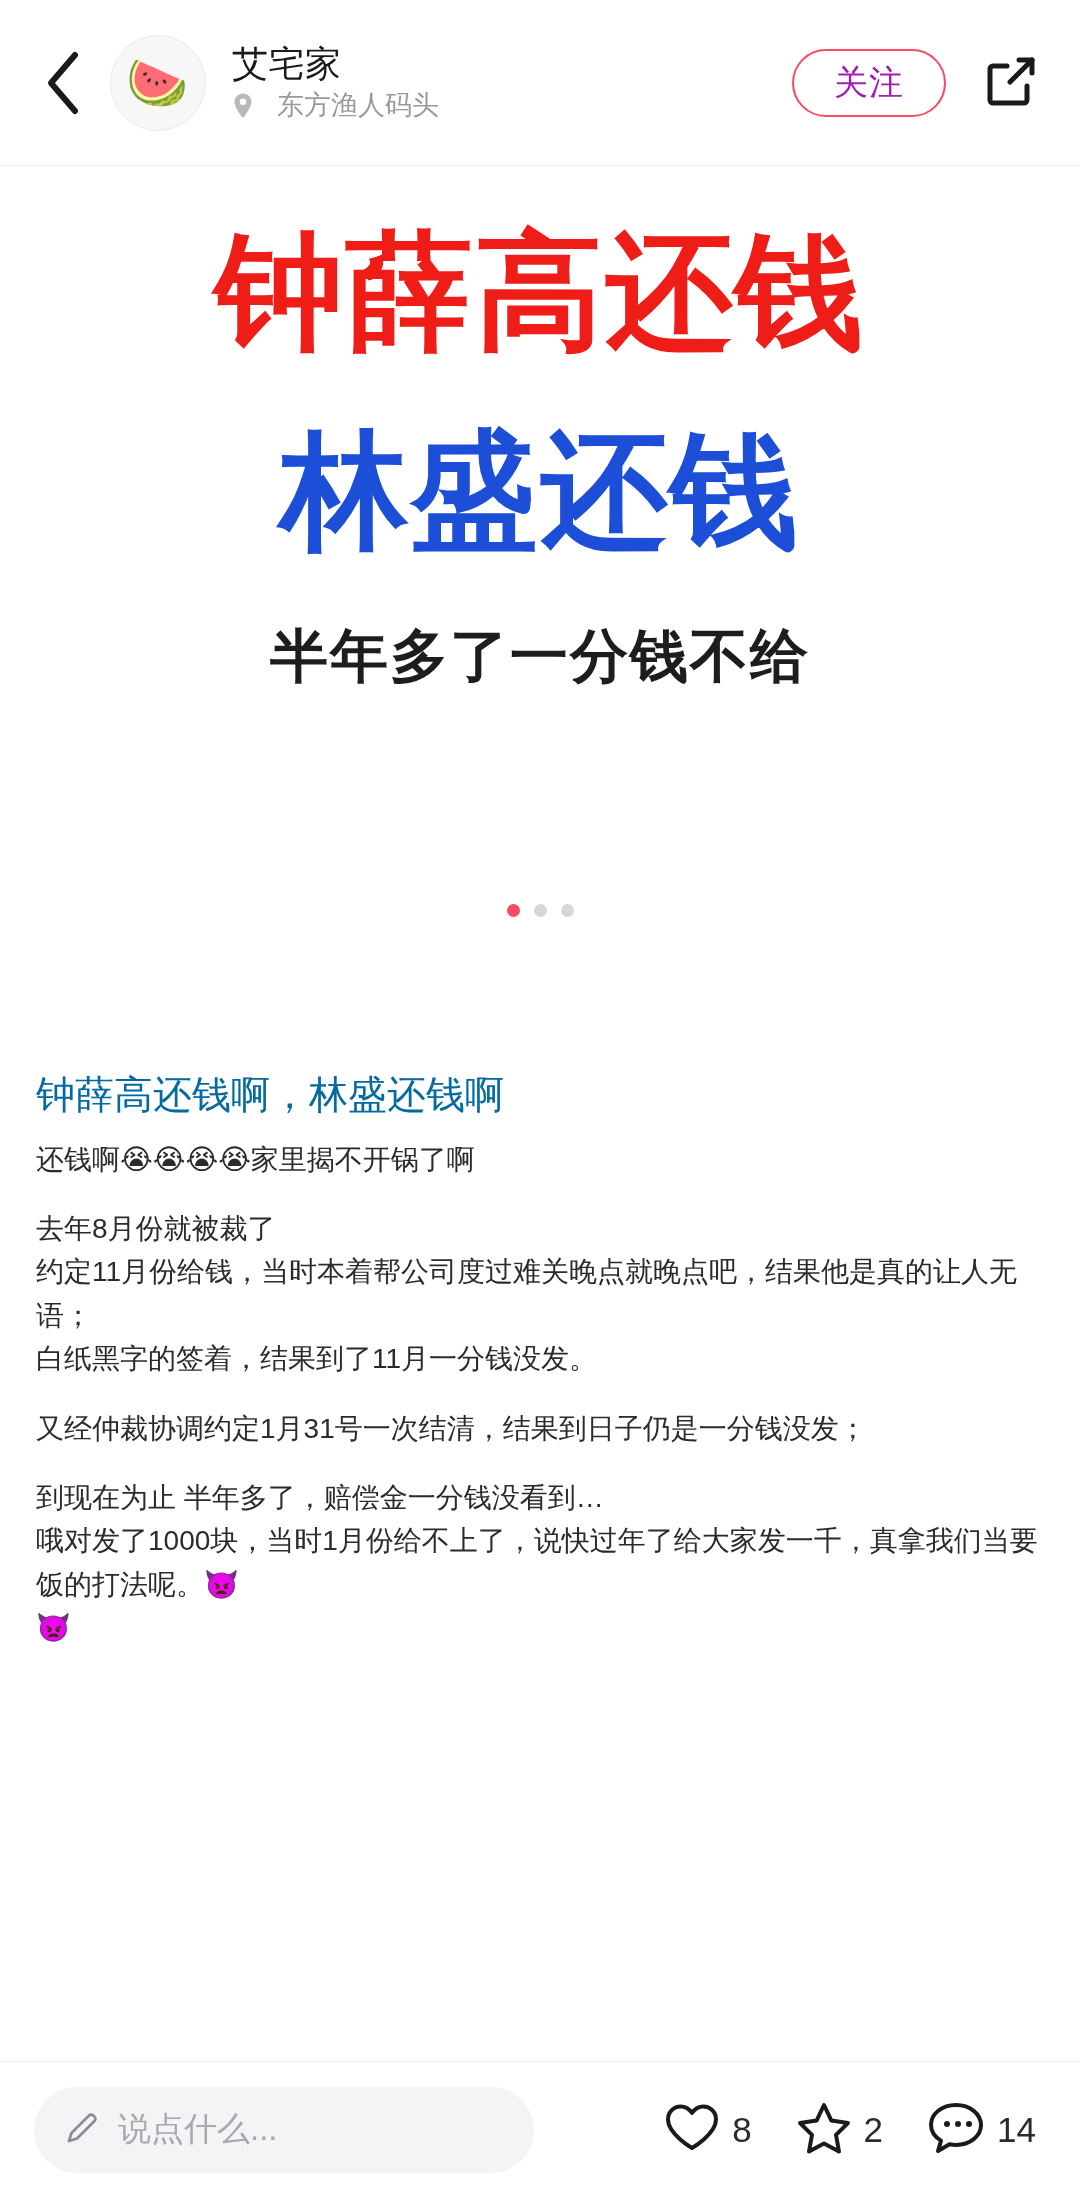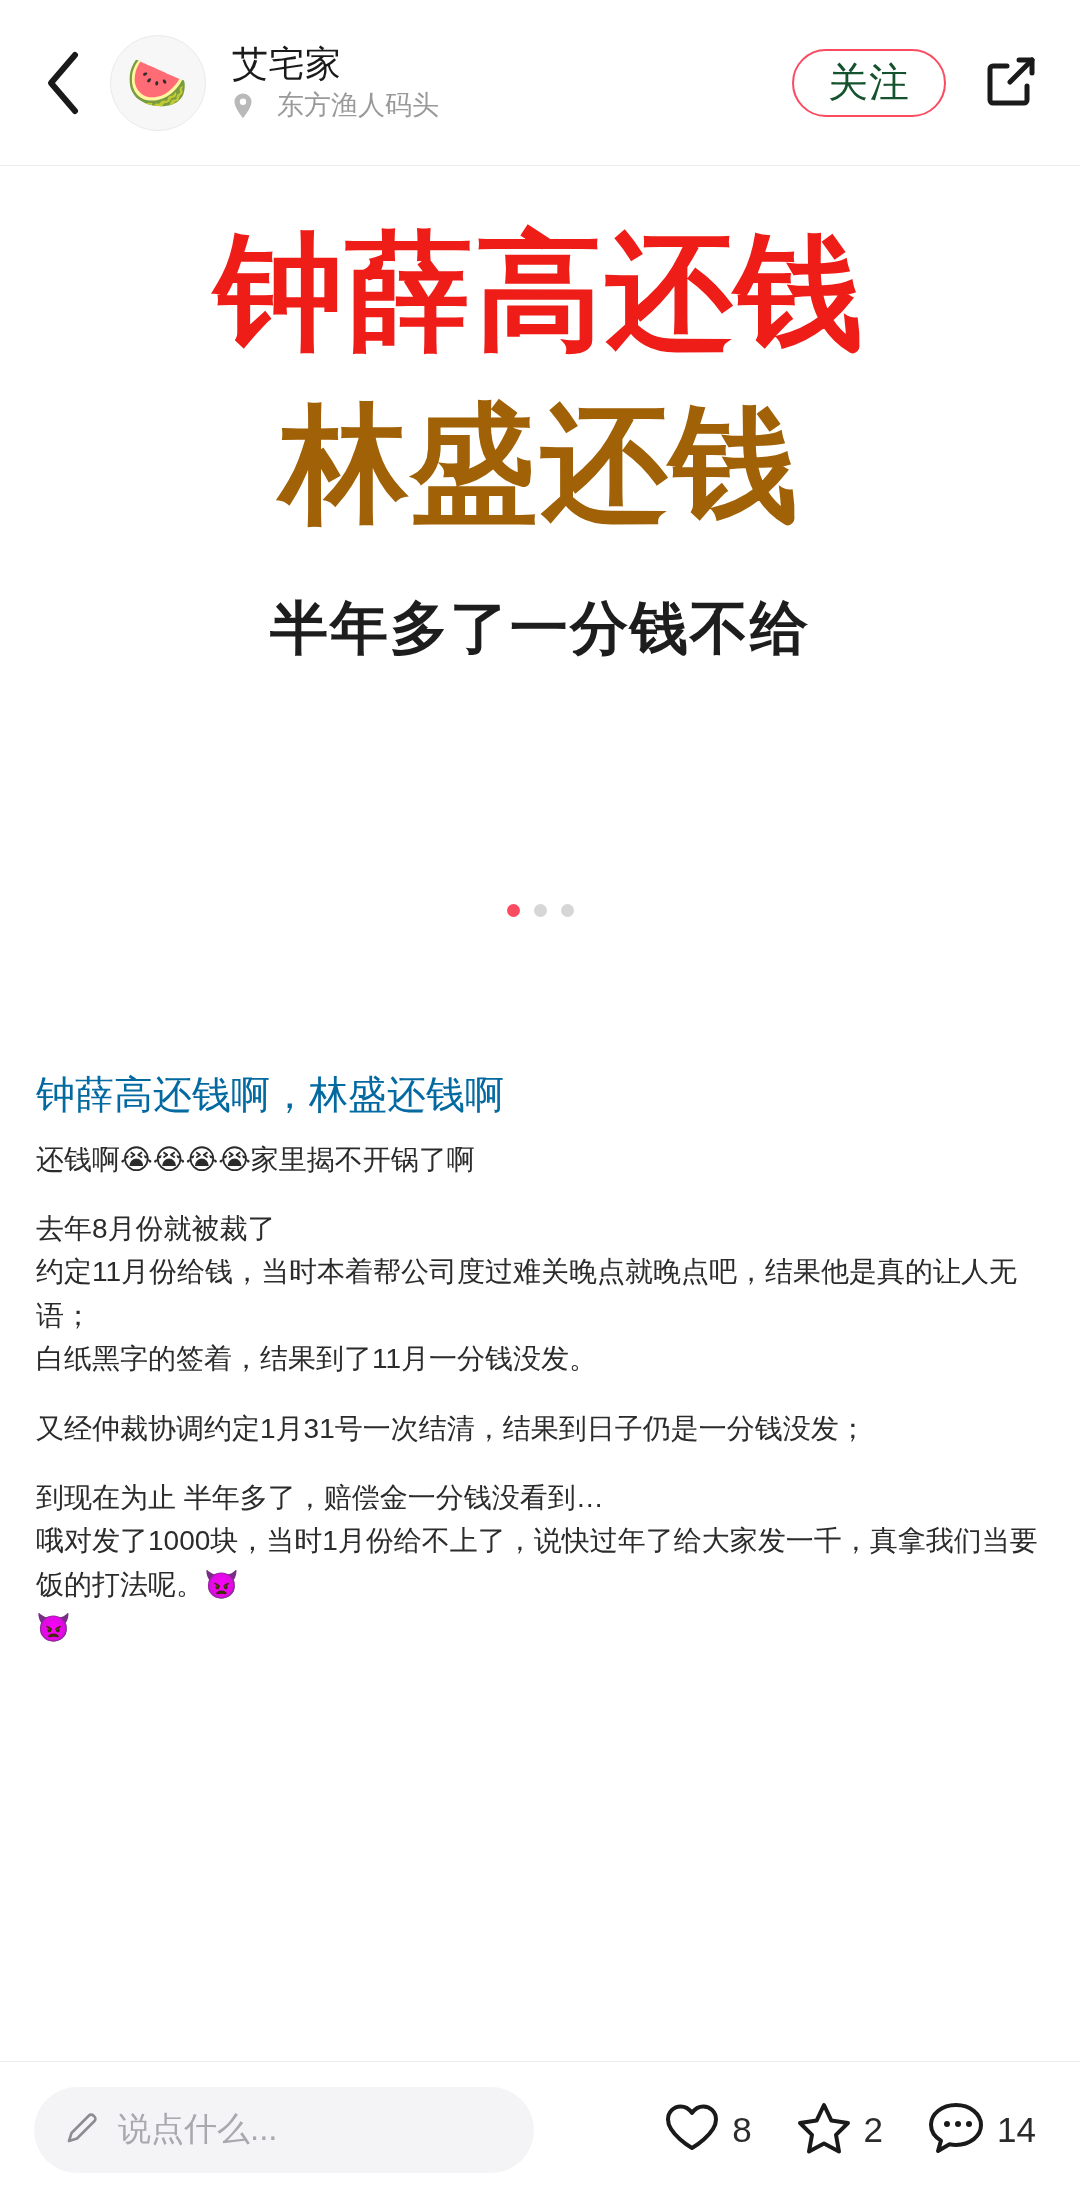--- a/index.html
+++ b/index.html
@@ -83,22 +83,22 @@
     line-height: 1.1;
   }
   .pin-icon { display: block; }
 
   .follow-btn {
     flex: 0 0 auto;
     width: 154px;
     height: 68px;
     border: 2px solid #fb4b61;
     border-radius: 34px;
-    color: #14532d;
-    font-size: 40px;
+    color: #a21caf;
+    font-size: 34px;
     display: flex;
     align-items: center;
     justify-content: center;
     background: #ffffff;
     letter-spacing: 1px;
   }
   .share-btn {
     flex: 0 0 auto;
     width: 70px;
     height: 70px;
@@ -123,28 +123,28 @@
   .poster-line1 {
     font-family: "DejaVu Sans", "Liberation Sans", sans-serif;
     font-weight: 700;
     color: #ee1d18;
     font-size: 128px;
     line-height: 1.22;
     letter-spacing: 2px;
     white-space: nowrap;
   }
   .poster-line2 {
-    font-family: Liberation Sans, sans-serif;
+    font-family: Liberation Serif, serif;
     font-weight: 700;
-    color: #a16207;
+    color: #1d4ed8;
     font-size: 128px;
     line-height: 1.22;
     letter-spacing: 2px;
     white-space: nowrap;
-    margin-top: 16px;
+    margin-top: 44px;
   }
   .poster-line3 {
     font-family: "DejaVu Sans", "Liberation Sans", sans-serif;
     font-weight: 700;
     color: #1d1d1d;
     font-size: 58px;
     line-height: 1.2;
     letter-spacing: 2px;
     white-space: nowrap;
     margin-top: 52px;

